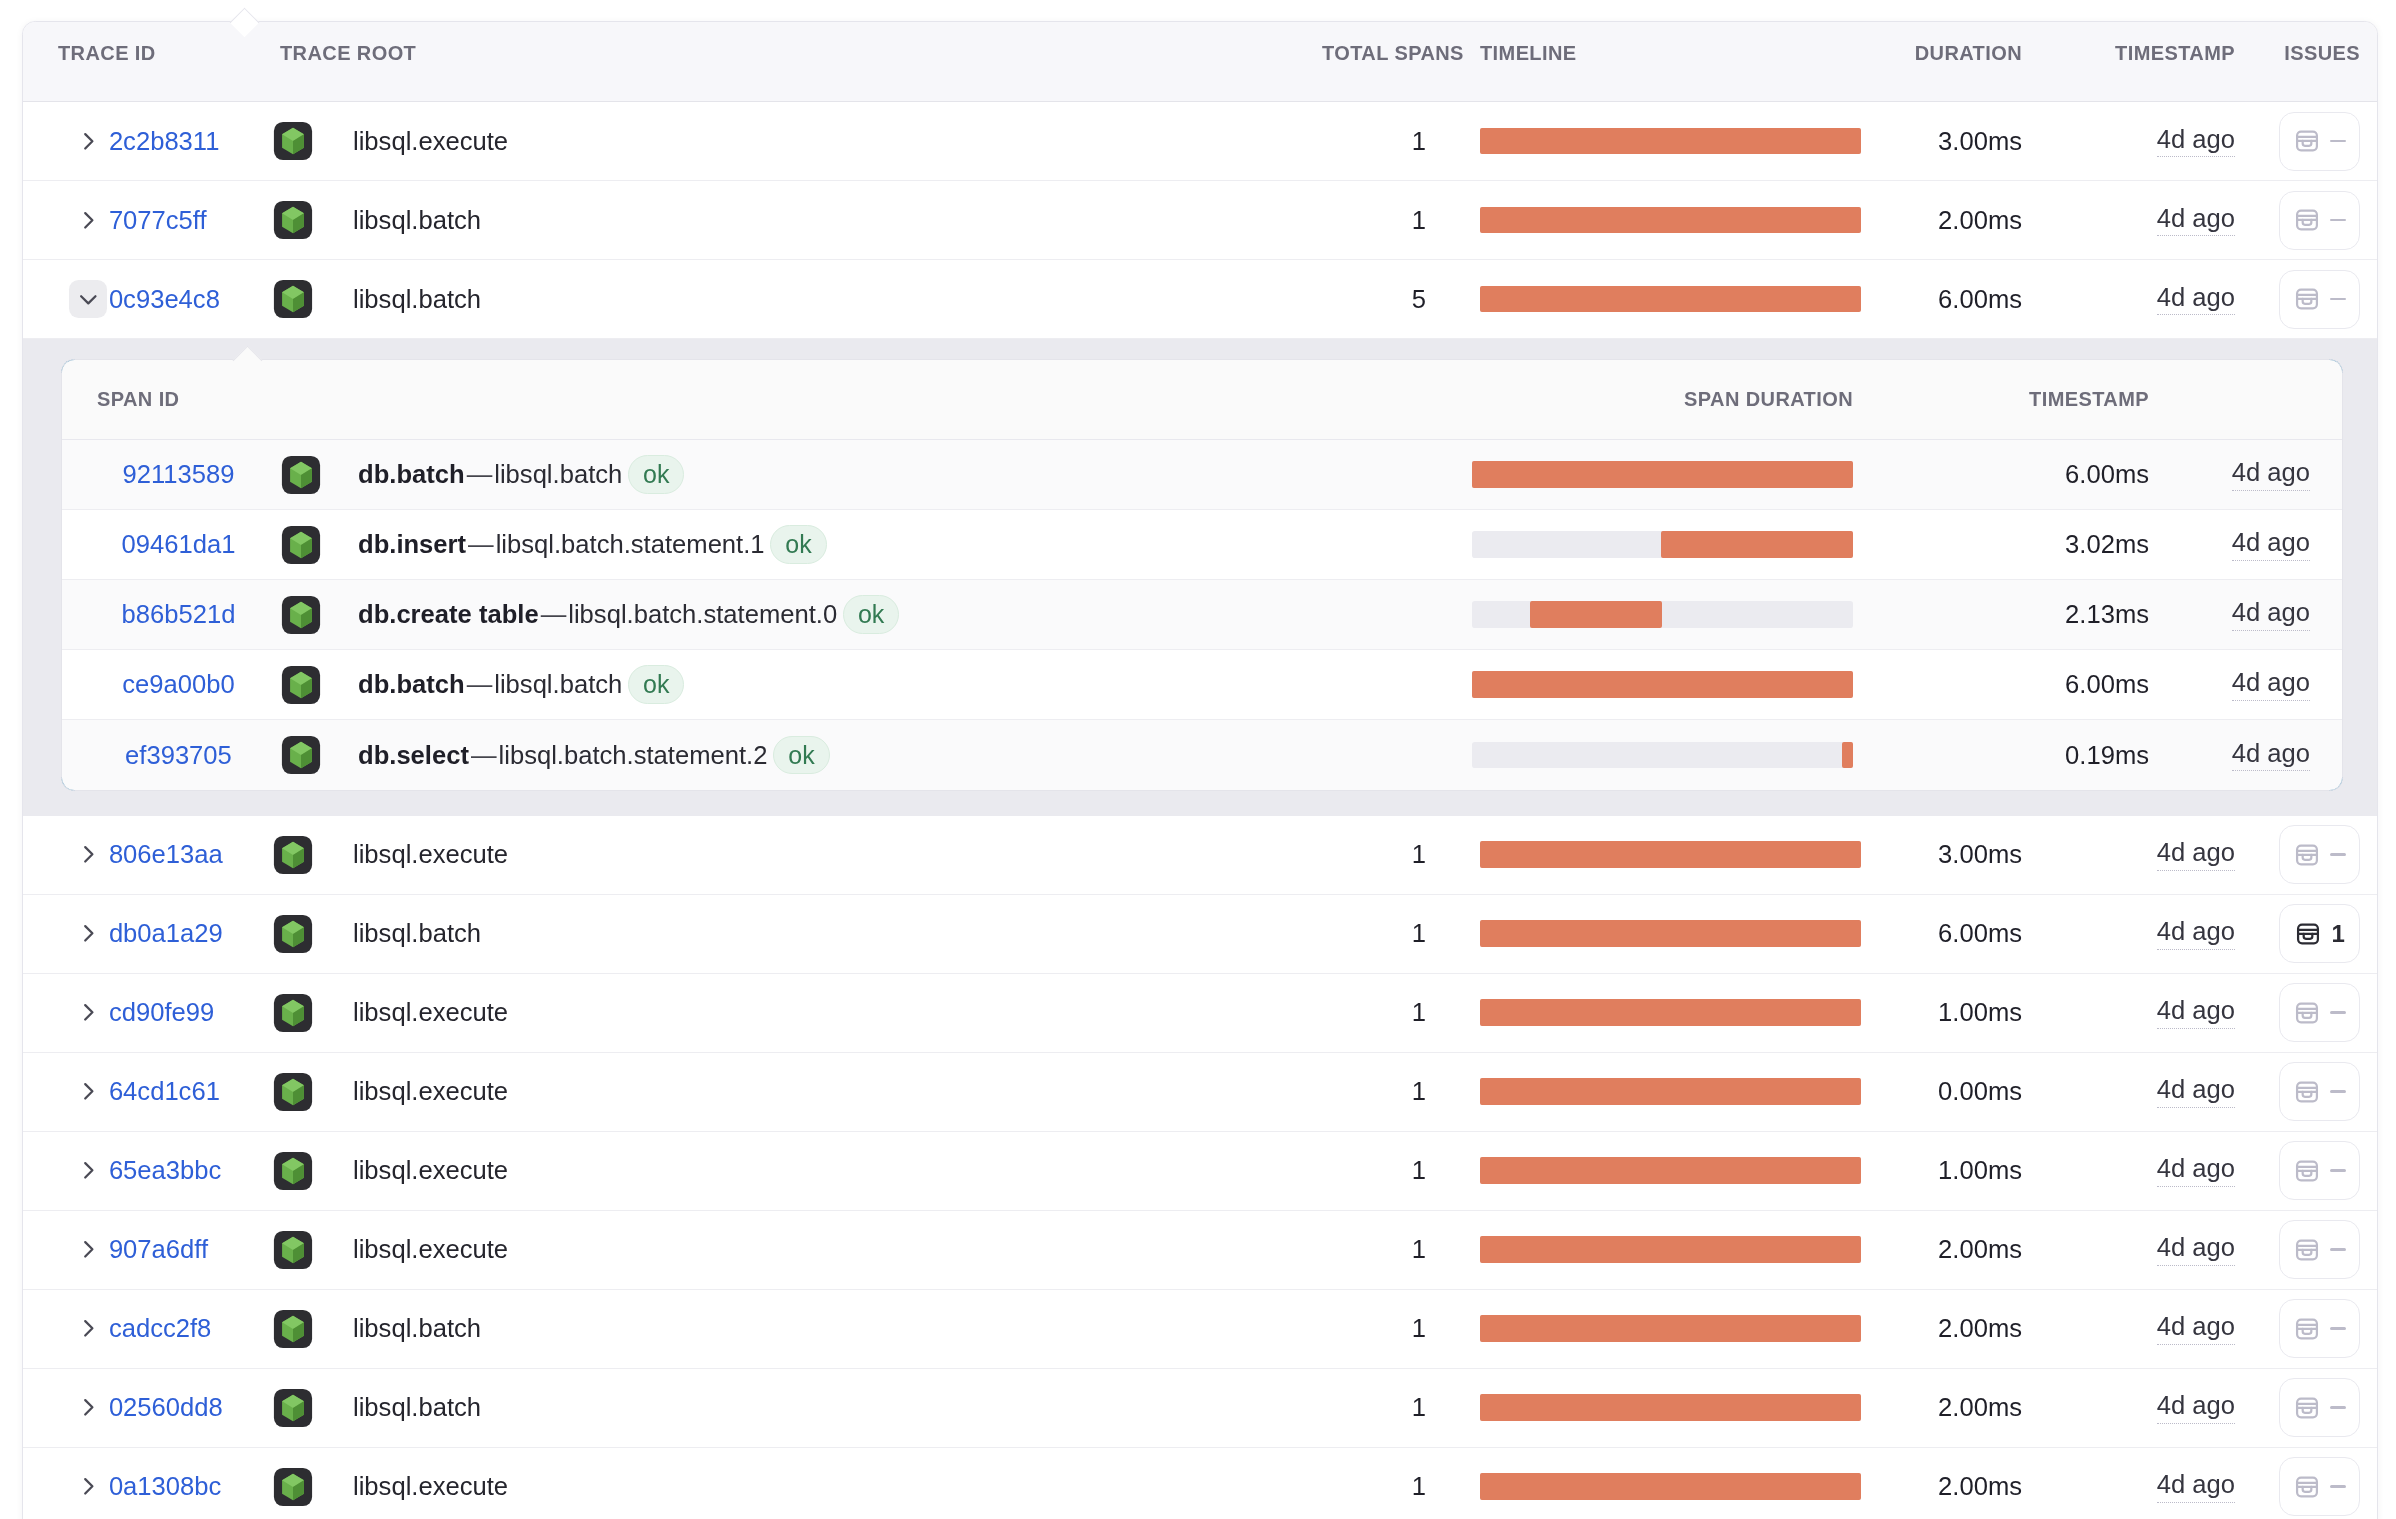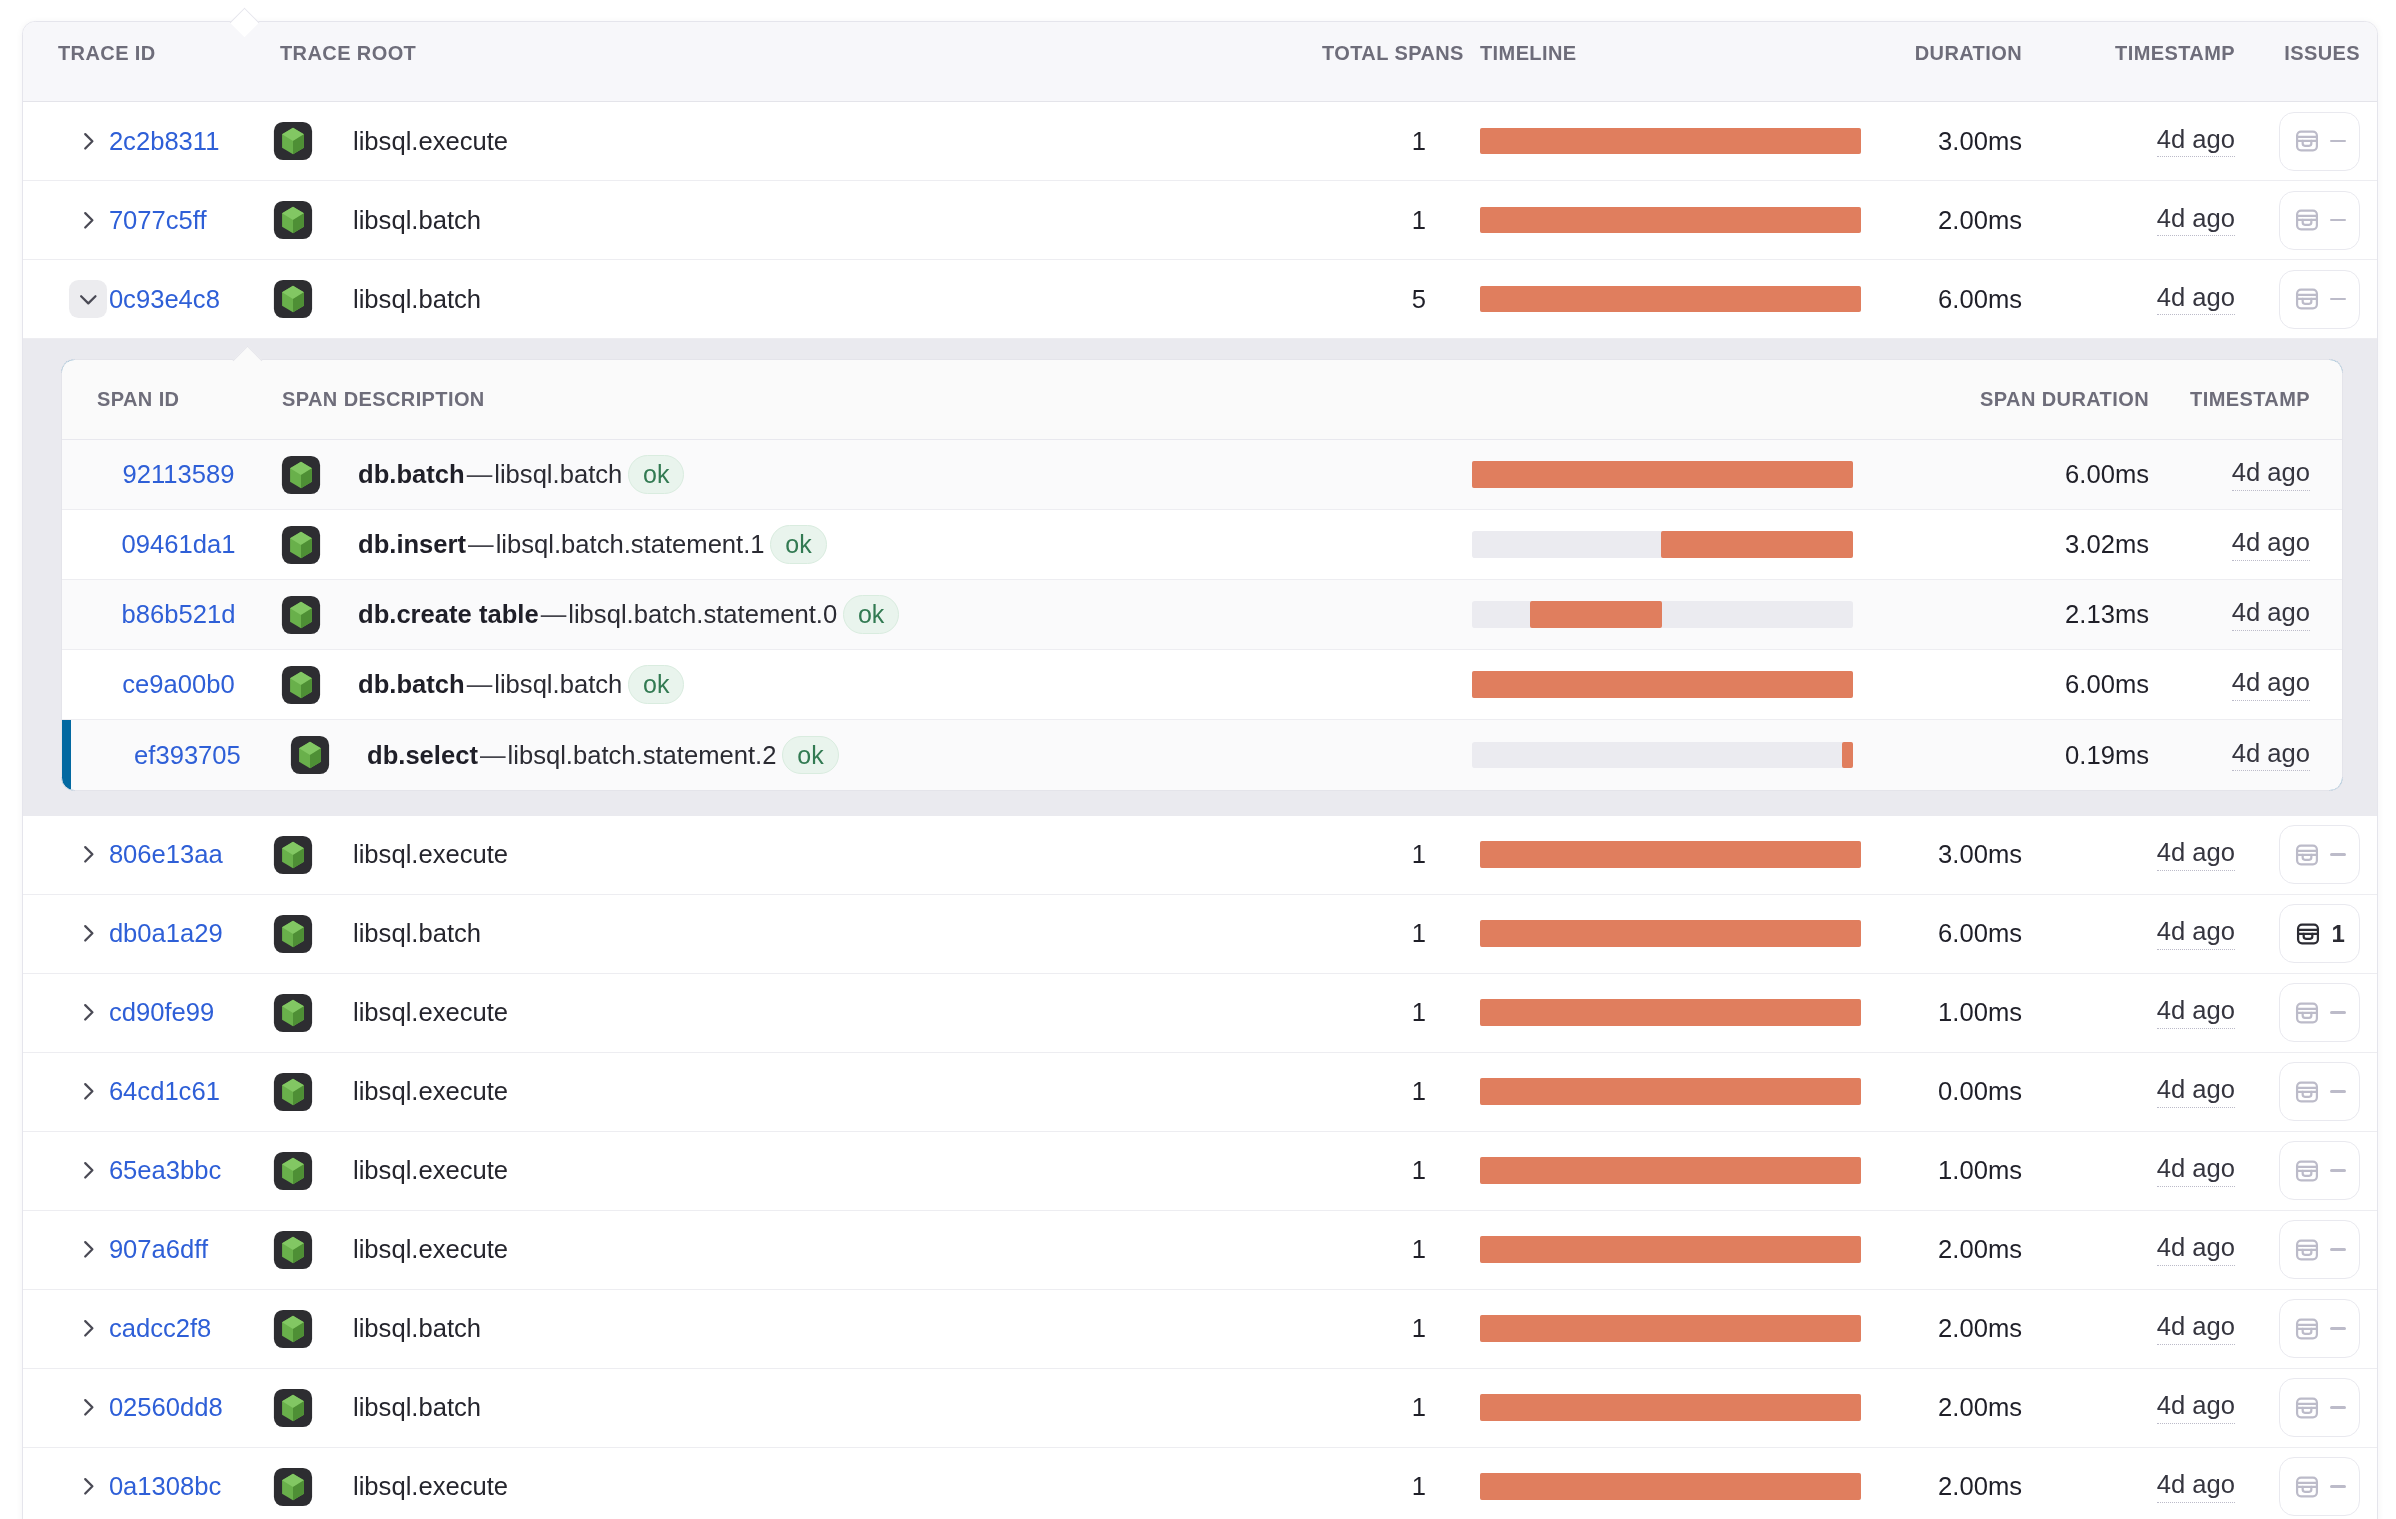--- a/index.html
+++ b/index.html
@@ -46,21 +46,21 @@
   
   .panel{background:var(--panel);padding:20px 34px 24.6px 38px;}
   .inner-wrap{position:relative;}
   .inner-wrap .notch{background:#fafafa;border-color:#e4e4ea;}
   .inner-card{position:relative;background:#0369a1;border:1.4px solid #e4e4ea;border-radius:13.2px;overflow:hidden;}
   .shead{display:grid;grid-template-columns:185px 1fr 296px 161px;align-items:center;height:80px;
     padding:0 32px 0 35px;background:#fafafa;border-bottom:1.4px solid #e8e8ee;}
   .srow{display:grid;grid-template-columns:161px 85px 1fr 47px 381px 296px 161px;align-items:center;
     height:70px;padding:0 32px 0 35px;border-bottom:1.4px solid var(--rowline);font-size:25.6px;background:#fff;}
   .srow:nth-child(odd){background:#fafafb;}
-  .srow:last-child{border-bottom:none;margin-left:9px;}
+  .srow:last-child{border-bottom:none;}
   .sid{text-align:center;}
   .desc{padding-left:15px;display:flex;align-items:center;gap:2px;white-space:nowrap;}
   .spanname{font-weight:700;color:#1f1f28;}
   .dashsep{color:#44444c;}
   .spanpath{color:#2b2b33;}
   .ok-badge{display:inline-flex;align-items:center;background:var(--okbg);color:var(--oktext);
     border:1.4px solid var(--okborder);border-radius:945px;font-size:25px;padding:3.8px 14px;margin-left:3.8px;}
   svg{display:block;}
 </style>
 </head>
@@ -211,21 +211,20 @@
         <span class="dash"></span>
       </button>
     </div>
   </div>
         <div class="panel">
     <div class="inner-wrap">
       <div class="notch" style="left:176px"></div>
       <div class="inner-card">
         <div class="shead">
           <div class="hlabel">SPAN ID</div>
-          <div class="hlabel">SPAN DESCRIPTION</div>
           <div class="hlabel ra">SPAN DURATION</div>
           <div class="hlabel ra">TIMESTAMP</div>
         </div>
         <div class="sbody">
                 <div class="srow">
     <div class="cell sid">
       <a class="tid">92113589</a>
     </div>
     <div class="cell iconcell">
                     <svg width="40" height="40" viewBox="0 0 44 44">

